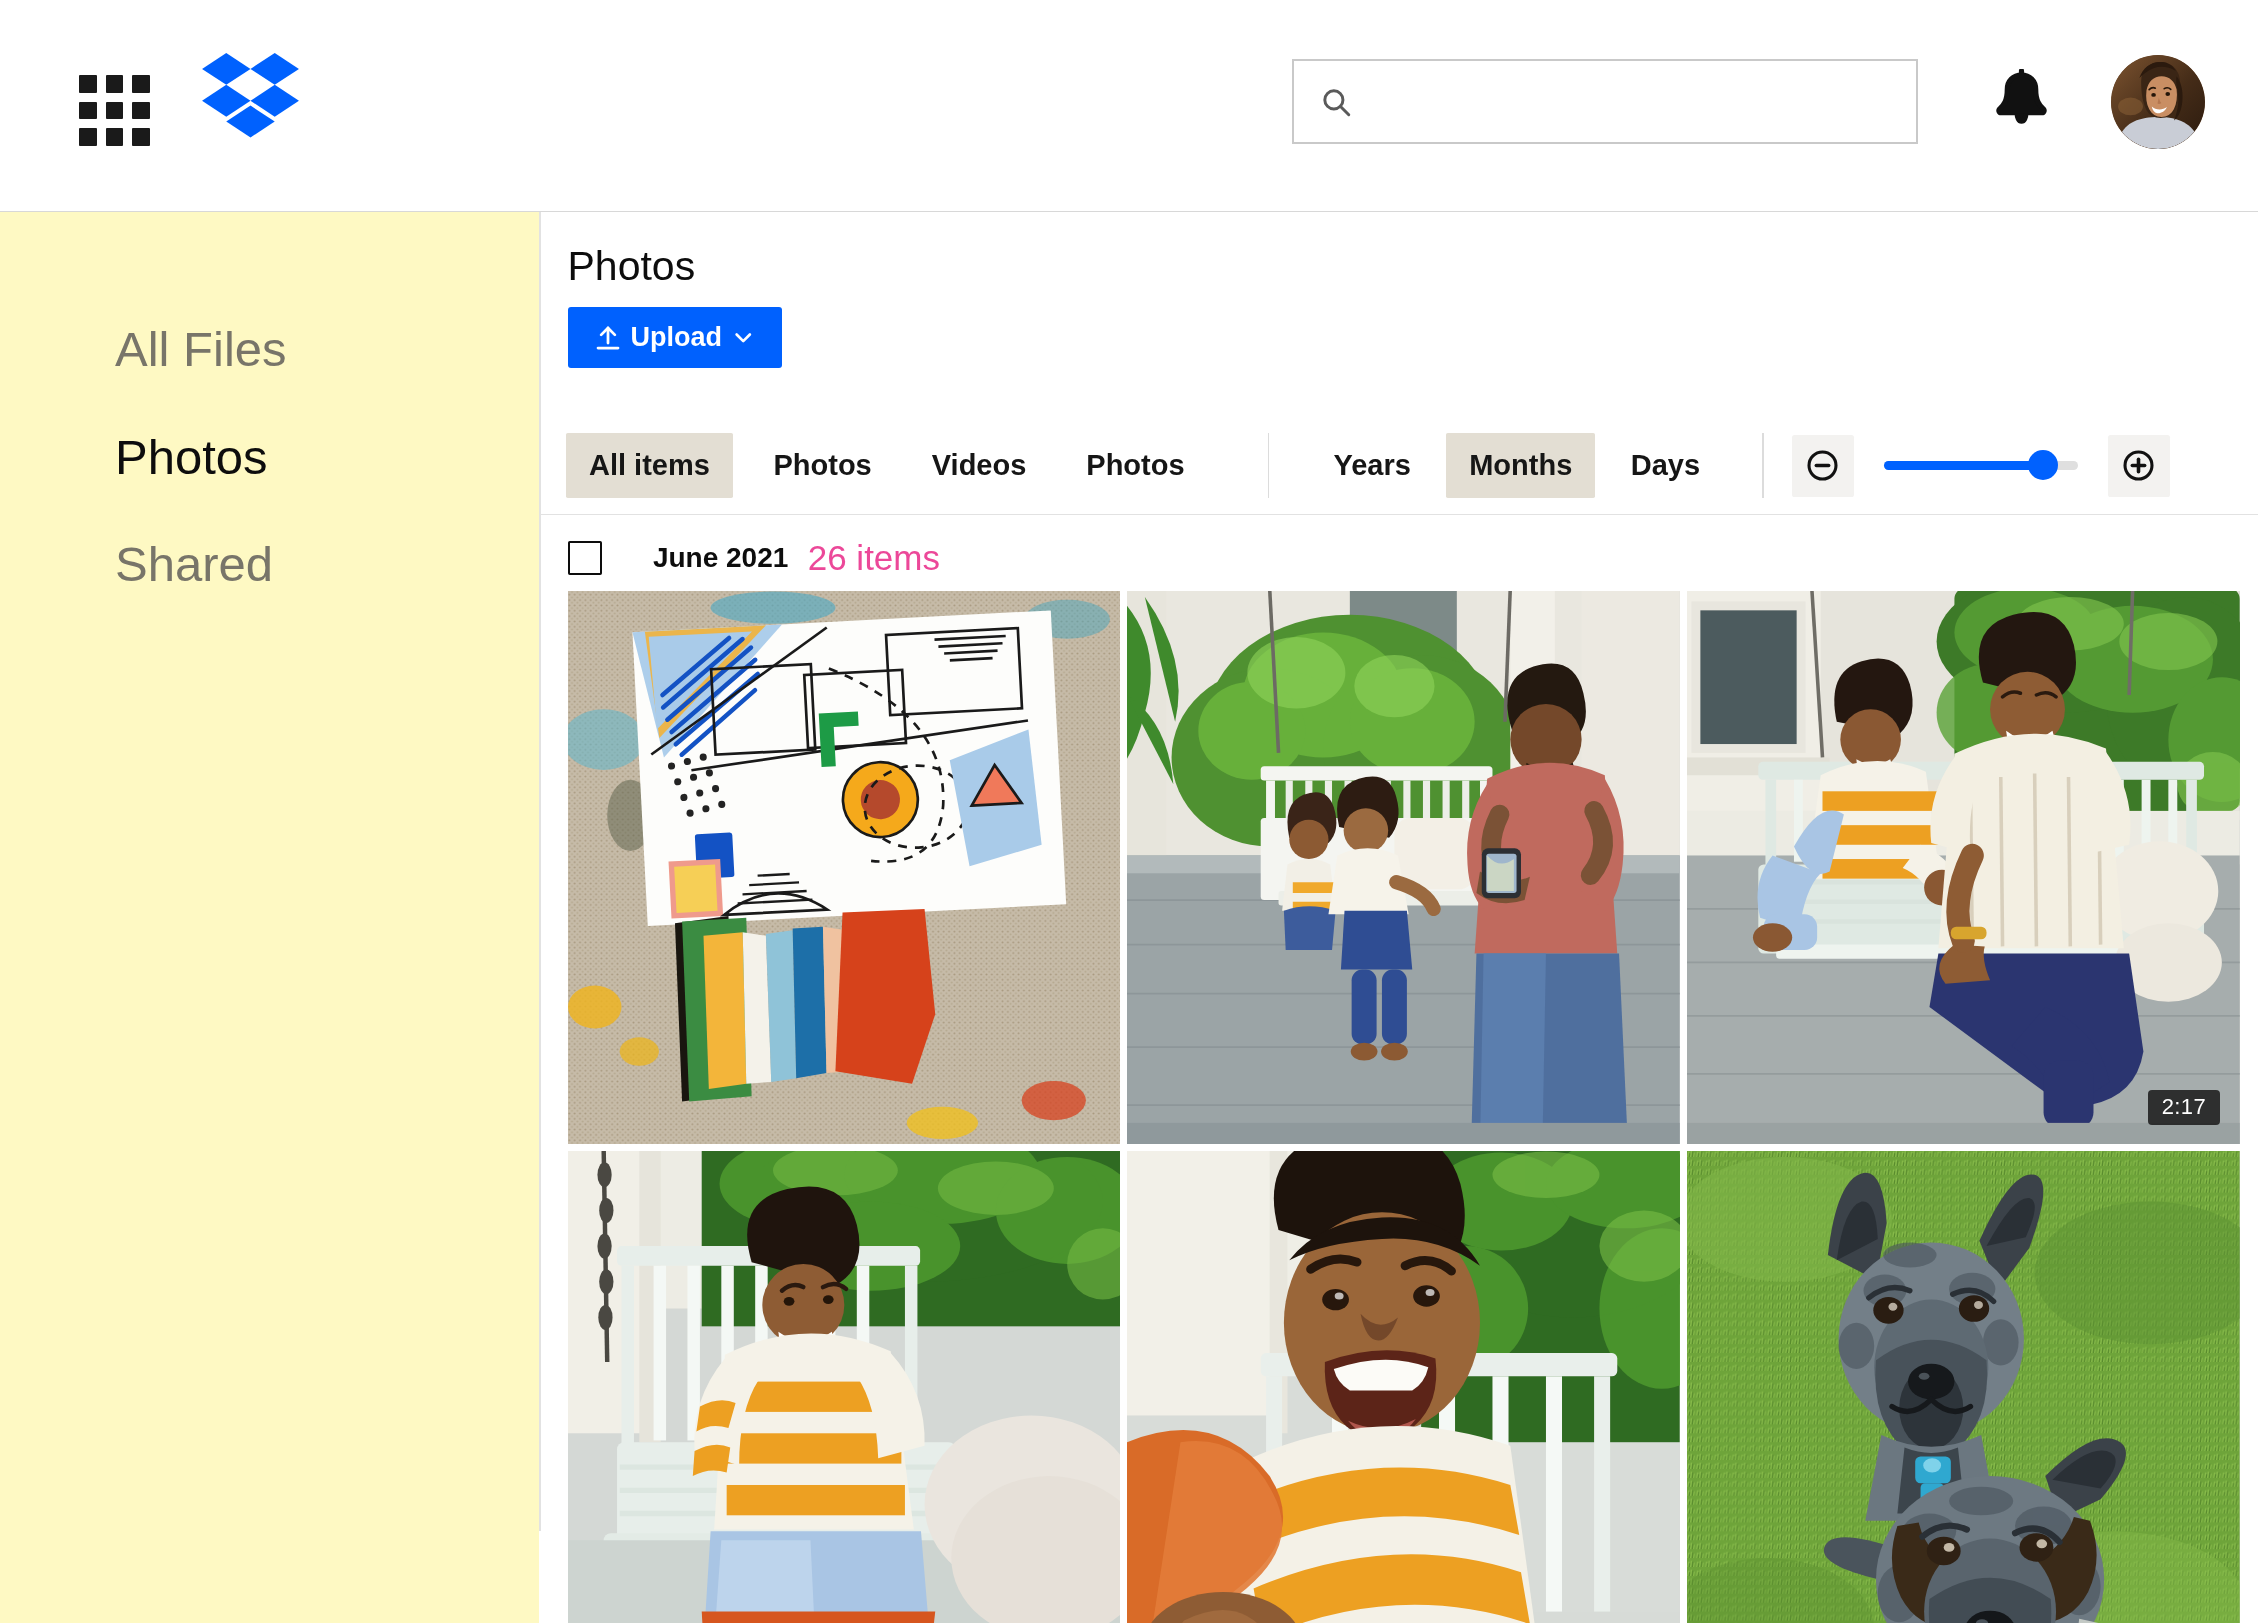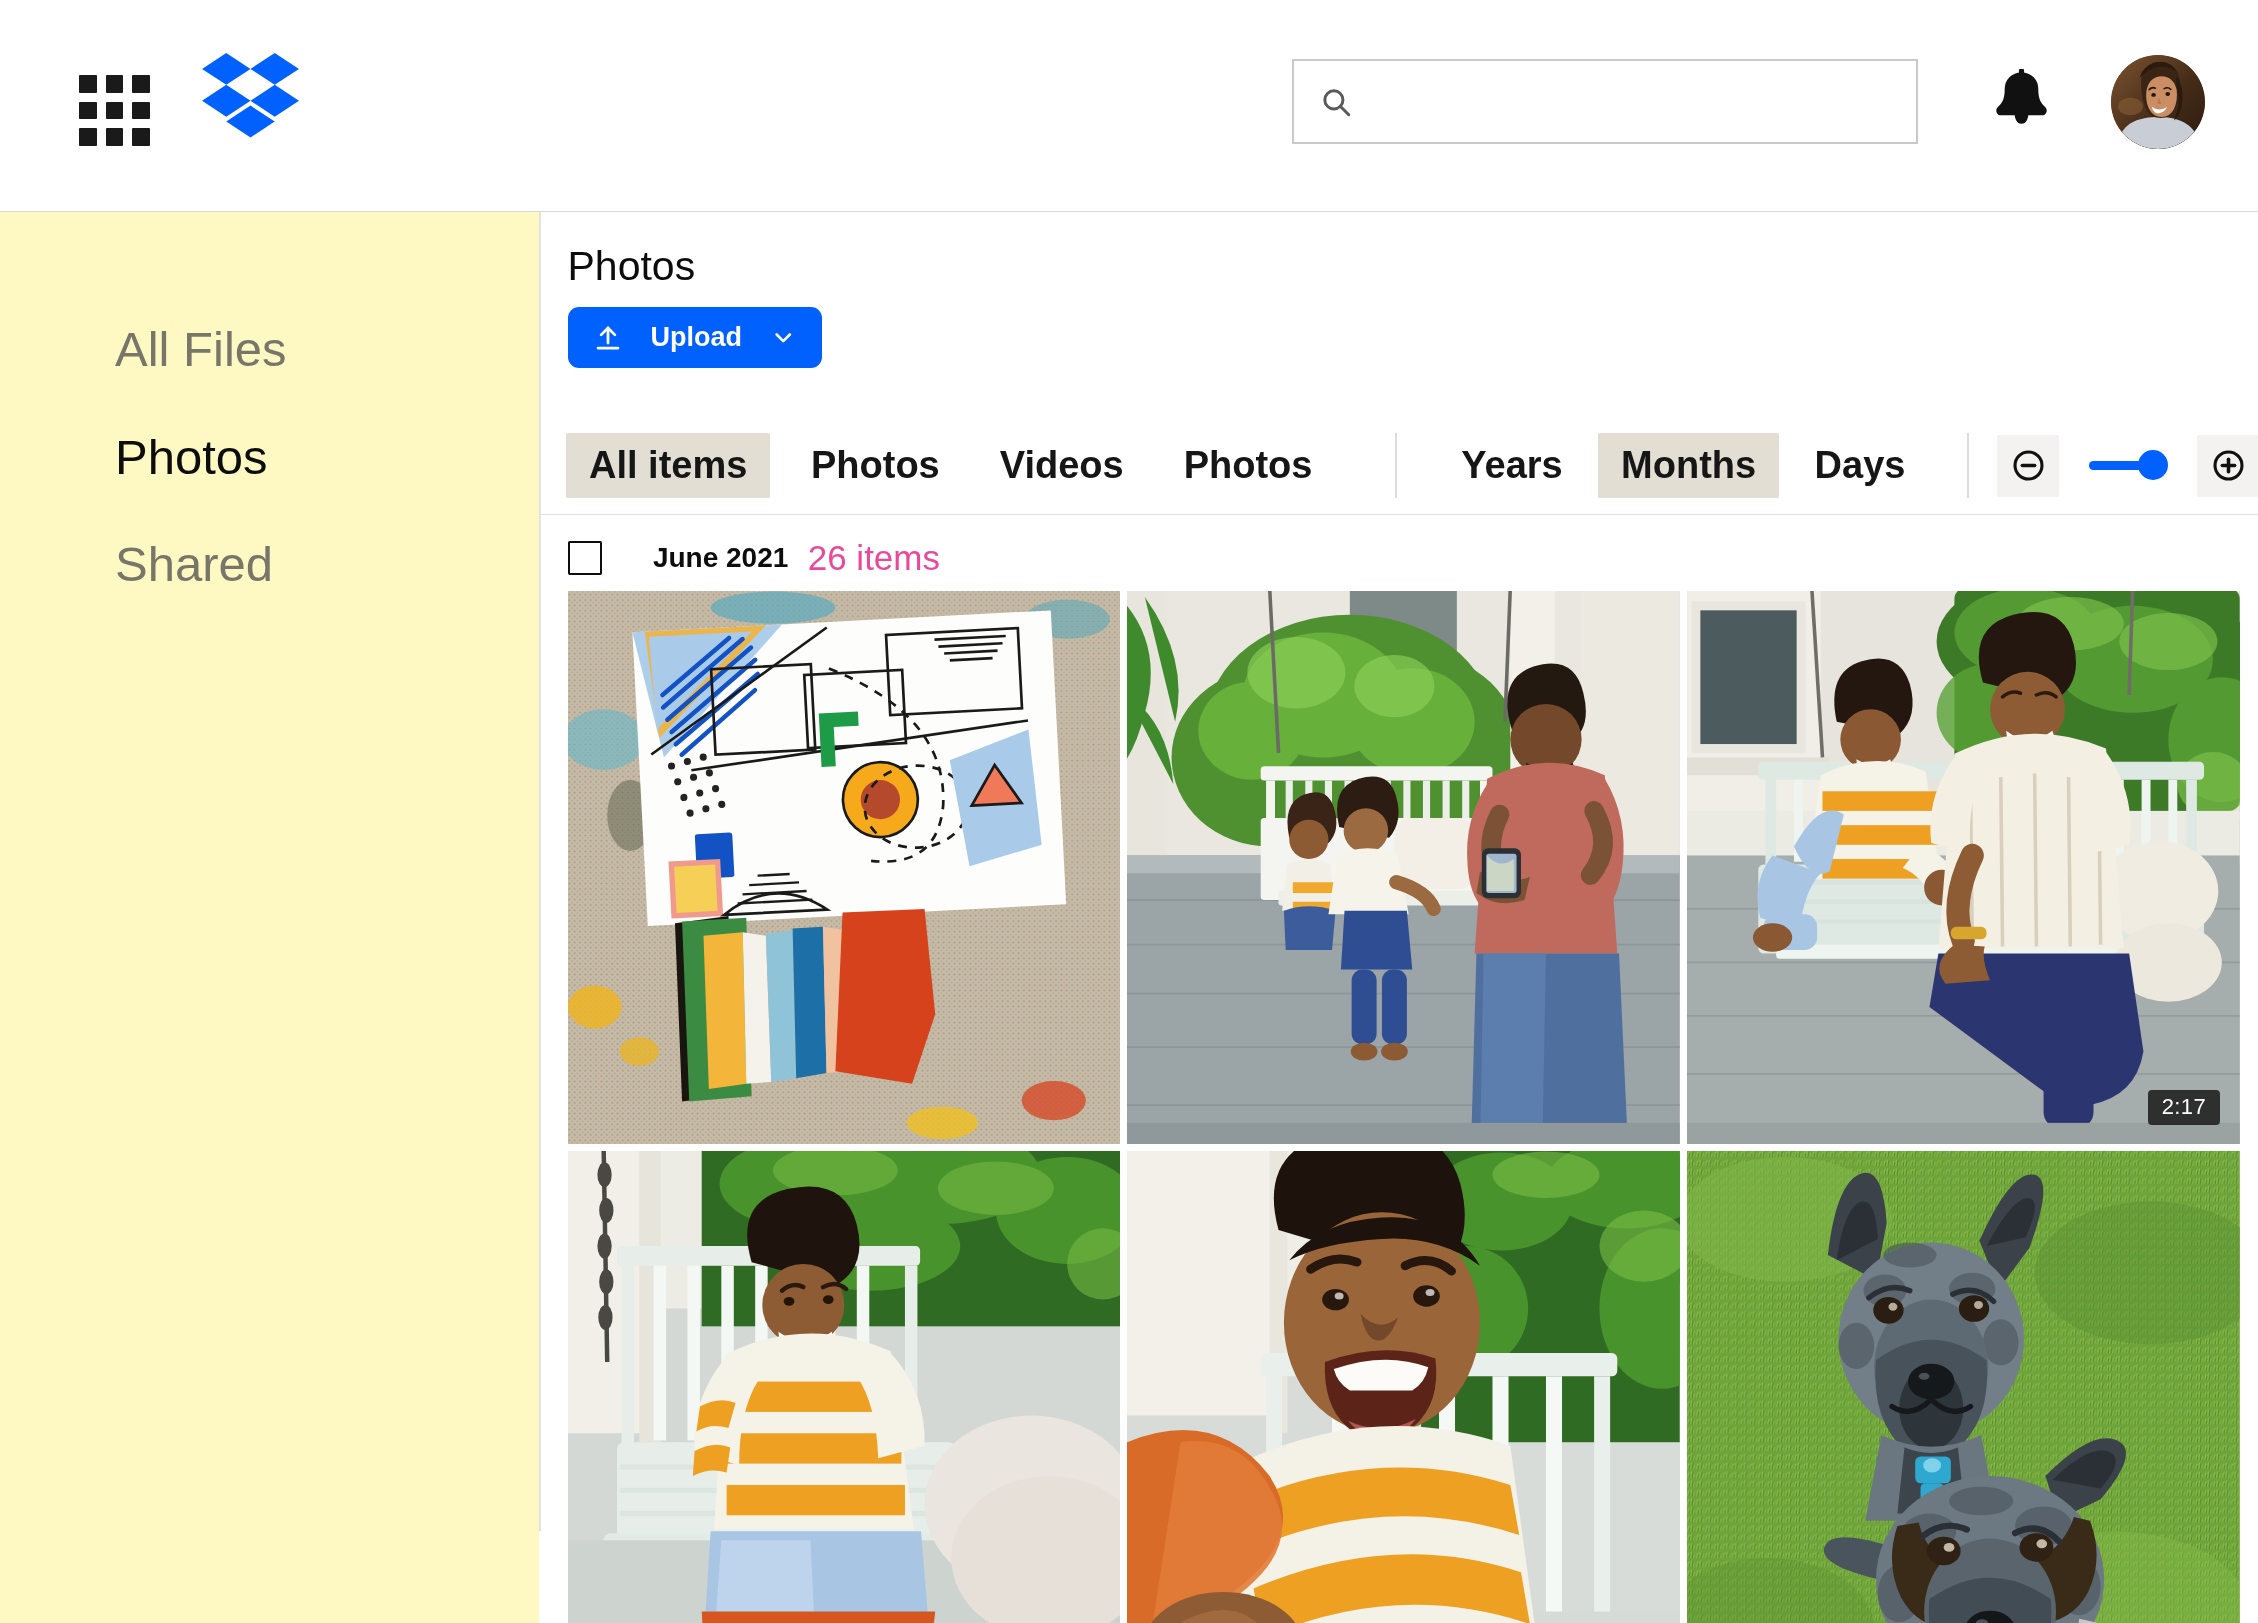--- a/index.html
+++ b/index.html
@@ -93,39 +93,39 @@
   .main { position: absolute; left: 541px; top: 212px; width: 1718px; height: 1412px; }
 
   .page-title {
     position: absolute; left: 26.5px; top: 34px;
     font-size: 41px; color: #0d0d0d; line-height: 1;
   }
   .upload-btn {
     position: absolute; left: 26.5px; top: 95px;
     height: 61px; padding: 0 25px;
     background: #0061fe; border: none;
-    display: flex; align-items: center; gap: 28px;
-    cursor: pointer; border-radius: 11px;
+    display: flex; align-items: center; gap: 8px;
+    cursor: pointer; border-radius: 3px;
   }
   .upload-btn .lbl {
     font-family: "Liberation Sans", sans-serif;
     font-size: 27px; font-weight: 700; color: #ffffff;
   }
 
   
   .toolbar {
     position: absolute; left: 0; top: 205px;
     width: 1718px; height: 98px;
     border-bottom: 1.8px solid #e2e2e2;
     display: flex; align-items: center;
   }
   .seg {
     height: 65px; padding: 0 23px;
     display: flex; align-items: center; justify-content: center;
-    font-size: 38px; color: #161616; cursor: pointer;
+    font-size: 29px; color: #161616; cursor: pointer;
     background: transparent; border: none; white-space: nowrap;
     font-family: "Liberation Sans", sans-serif;
     border-radius: 1.8px;
   }
   .seg.active { background: #e3ded3; font-weight: 700; }
   .seg.b { font-weight: 700; }
   .tb-div {
     width: 1.8px; height: 65px; background: #dcdcdc; flex: none;
   }
 

